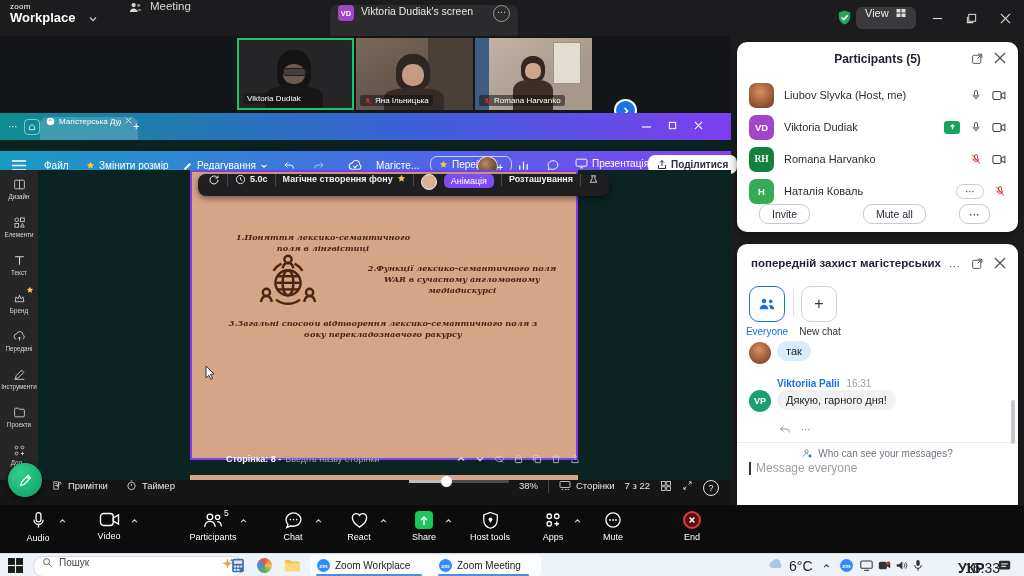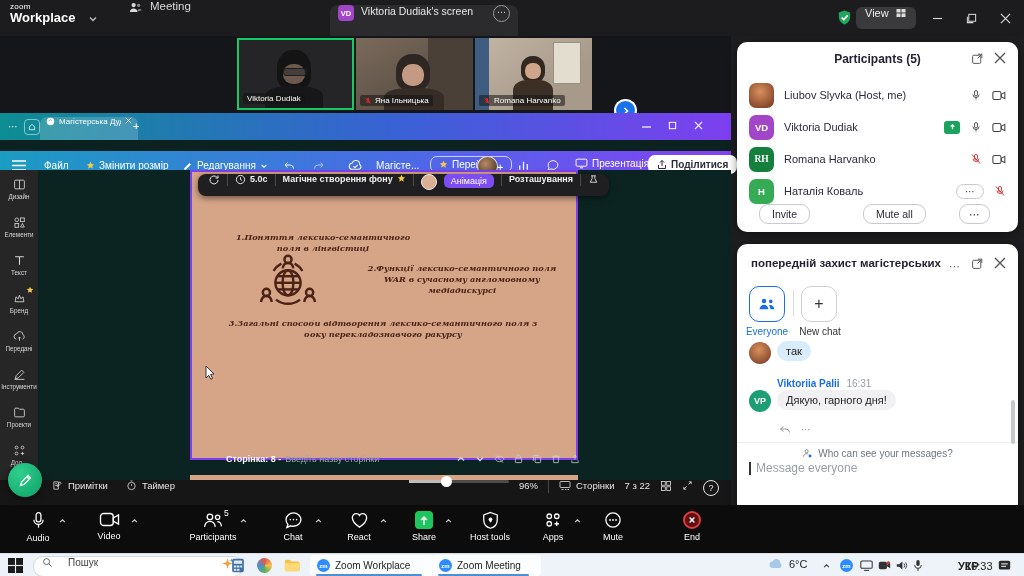--- a/index.html
+++ b/index.html
@@ -98,25 +98,25 @@
   
   #mtoolbar{left:0;top:505px;width:1024px;height:48px;background:#0c0c0d;}
   .mbtn{position:absolute;top:6px;display:flex;flex-direction:column;align-items:center;
       color:#fff;gap:3px;width:70px;}
   .mbtn .lbl{font-size:9px;color:#fff;}
   .chev-up{position:absolute;top:12px;color:#cfcfcf;}
 
   
   #taskbar{left:0;top:553px;width:1024px;height:23px;background:#eef3f9;border-top:1px solid #d9dfe6;}
   .search-box{left:33px;top:2px;width:192px;height:19px;background:#fff;border:1px solid #d4d9e0;
-      border-radius:10px;font-size:10px;color:#444;gap:15px;padding:0 8px;}
+      border-radius:10px;font-size:10px;color:#444;gap:6px;padding:0 8px;}
   .tk-app{top:1px;height:21px;background:#fbfdff;border-radius:4px;display:flex;align-items:center;
       gap:5px;padding:0 7px;font-size:10px;color:#222;}
   .tk-underline{position:absolute;left:6px;bottom:0;height:2px;background:#4f8fd6;border-radius:1px;}
-  .tray{font-size:11px;color:#222;}
+  .tray{font-size:14px;color:#222;}
 </style>
 </head>
 <body>
 
 <div id="titlebar" class="abs">
   <div class="abs brand">
     <div class="z1">zoom</div>
     <div class="z2">Workplace</div>
   </div>
   <div class="abs" style="left:88px;top:14px;">
@@ -513,21 +513,21 @@
           <circle cx="12" cy="13" r="8" fill="none" stroke="#e6e6e6" stroke-width="1.7"></circle>
           <path d="M12 9v4M10 2h4" stroke="#e6e6e6" stroke-width="1.7"></path>
         </svg>
       <span>Таймер</span>
     </div>
     <div class="row" style="margin-left:auto;gap:10px;margin-right:12px;">
       <div class="zoom-slider">
           <div class="fill"></div>
           <div class="knob"></div>
         </div>
-      <span>96%</span>
+      <span>38%</span>
       <div style="width:1px;height:13px;background:#454545;"></div>
       <div class="row" style="gap:5px;">
         <svg width="12" height="11" viewBox="0 0 24 22">
             <rect x="2" y="3" width="20" height="12" rx="1.5" fill="none" stroke="#e6e6e6" stroke-width="1.6"></rect>
             <path d="M5 19h4M12 19h3M17 19h3" stroke="#e6e6e6" stroke-width="1.6"></path>
           </svg>
         <span>Сторінки</span>
       </div>
       <span>7 з 22</span>
       <svg width="12" height="12" viewBox="0 0 24 24">

